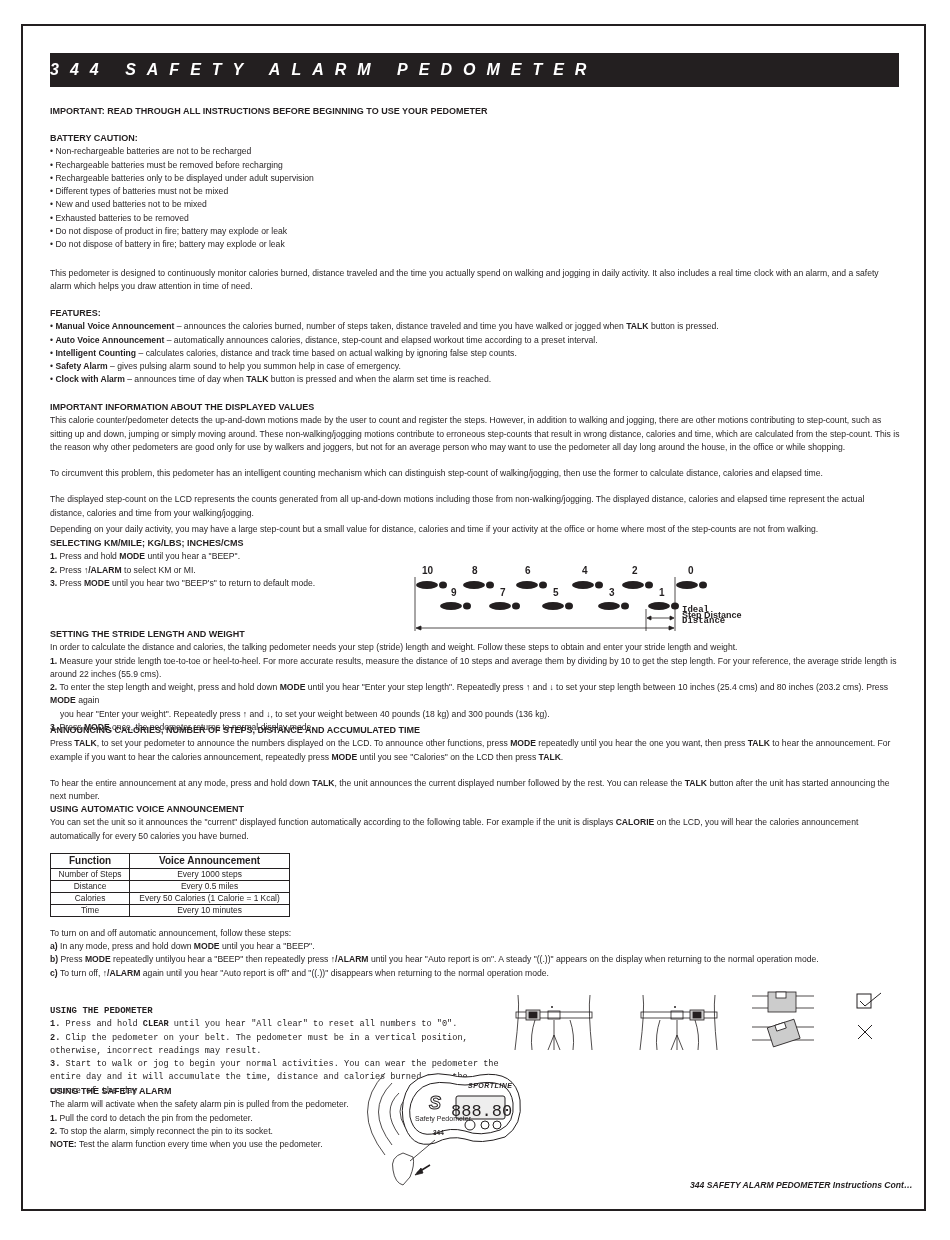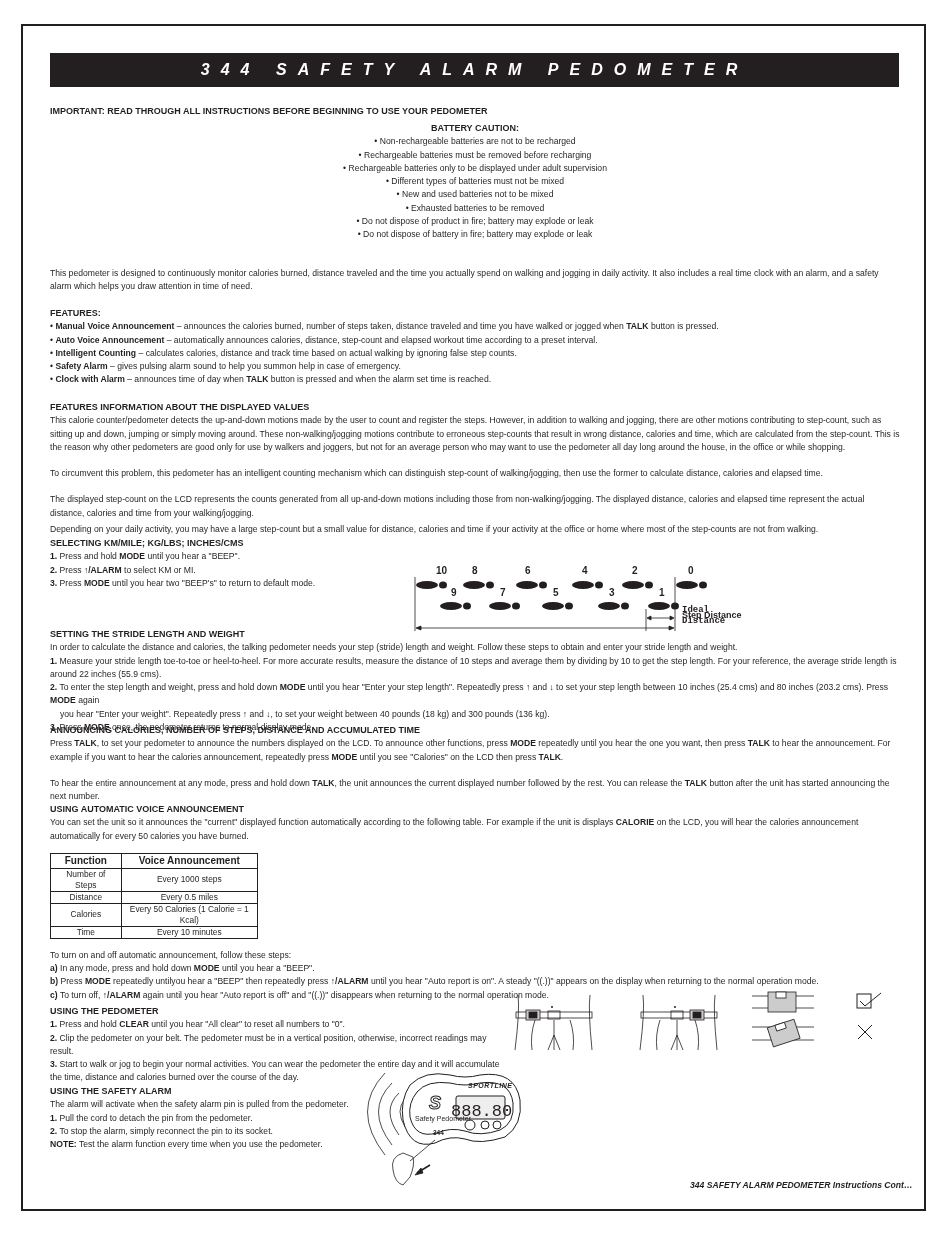--- a/index.html
+++ b/index.html
@@ -2,21 +2,21 @@
 <html><head>
 <meta charset="utf-8">
 <style>
   html, body { margin:0; padding:0; background:#fff; }
   body { width:950px; height:1240px; position:relative; overflow:hidden;
          font-family:"Liberation Sans", sans-serif; color:#231f20; }
   .frame { position:absolute; left:21px; top:24px; width:905px; height:1187px;
            border:2px solid #231f20; box-sizing:border-box; }
   .title-bar { position:absolute; left:50px; top:53px; width:849px; height:34px;
                background:#231f20; color:#fff; display:flex; align-items:center;
-               justify-content:center; font-weight:bold; font-style:italic;
+               font-weight:bold; font-style:italic;
                font-size:16px; letter-spacing:11px; }
   .content { position:absolute; left:50px; top:105px; width:850px;
              font-size:8.6px; line-height:13.3px; transform-origin:0 0; }
   .content p { margin:0; }
   .h { font-weight:bold; font-size:9px; }
   .sec { position:absolute; left:0; width:850px; }
   .bullets { margin:0; padding:0; list-style:none; }
   .bullets li::before { content:"• "; }
   .num { font-weight:bold; }
   b { font-weight:bold; }
@@ -40,21 +40,21 @@
 <div class="title-bar">
   <span>344 SAFETY ALARM PEDOMETER</span>
 </div>
 
 <div class="content">
 
   <div class="sec" style="top:0px;">
     <p class="h">IMPORTANT: READ THROUGH ALL INSTRUCTIONS BEFORE BEGINNING TO USE YOUR PEDOMETER</p>
   </div>
 
-  <div class="sec" style="top:17px;text-align:center;">
+  <div class="sec" style="top:27px;">
     <p class="h">BATTERY CAUTION:</p>
     <ul class="bullets">
       <li>Non-rechargeable batteries are not to be recharged</li>
       <li>Rechargeable batteries must be removed before recharging</li>
       <li>Rechargeable batteries only to be displayed under adult supervision</li>
       <li>Different types of batteries must not be mixed</li>
       <li>New and used batteries not to be mixed</li>
       <li>Exhausted batteries to be removed</li>
       <li>Do not dispose of product in fire; battery may explode or leak</li>
       <li>Do not dispose of battery in fire; battery may explode or leak</li>
@@ -70,21 +70,21 @@
     <ul class="bullets">
       <li><b>Manual Voice Announcement</b><span> – announces the calories burned, number of steps taken, distance traveled and time you have walked or jogged when </span><b>TALK</b><span> button is pressed.</span></li>
       <li><b>Auto Voice Announcement</b><span> – automatically announces calories, distance, step-count and elapsed workout time according to a preset interval.</span></li>
       <li><b>Intelligent Counting</b><span> – calculates calories, distance and track time based on actual walking by ignoring false step counts.</span></li>
       <li><b>Safety Alarm</b><span> – gives pulsing alarm sound to help you summon help in case of emergency.</span></li>
       <li><b>Clock with Alarm</b><span> – announces time of day when </span><b>TALK</b><span> button is pressed and when the alarm set time is reached.</span></li>
     </ul>
   </div>
 
   <div class="sec" style="top:296px;">
-    <p class="h">FEATURES INFORMATION ABOUT THE DISPLAYED VALUES</p>
+    <p class="h">IMPORTANT INFORMATION ABOUT THE DISPLAYED VALUES</p>
     <p>This calorie counter/pedometer detects the up-and-down motions made by the user to count and register the steps. However, in addition to walking and jogging, there are other motions contributing to step-count, such as sitting up and down, jumping or simply moving around. These non-walking/jogging motions contribute to erroneous step-counts that result in wrong distance, calories and time, which are calculated from the step-count. This is the reason why other pedometers are good only for use by walkers and joggers, but not for an average person who may want to use the pedometer all day long around the house, in the office or while shopping.</p>
     <p style="margin-top:13px;">To circumvent this problem, this pedometer has an intelligent counting mechanism which can distinguish step-count of walking/jogging, then use the former to calculate distance, calories and elapsed time.</p>
     <p style="margin-top:13px;">The displayed step-count on the LCD represents the counts generated from all up-and-down motions including those from non-walking/jogging. The displayed distance, calories and elapsed time represent the actual distance, calories and time from your walking/jogging.</p>
     <p style="margin-top:3px;">Depending on your daily activity, you may have a large step-count but a small value for distance, calories and time if your activity at the office or home where most of the step-counts are not from walking.</p>
   </div>
 
   <div class="sec" style="top:432px; width:360px;">
     <p class="h">SELECTING KM/MILE; KG/LBS; INCHES/CMS</p>
     <p><span class="num">1.</span><span> Press and hold </span><b>MODE</b><span> until you hear a "BEEP".</span></p>
     <p><span class="num">2.</span><span> Press </span><b>↑/ALARM</b><span> to select KM or MI.</span></p>
@@ -102,21 +102,21 @@
 
   <div class="sec" style="top:619px;">
     <p class="h">ANNOUNCING CALORIES, NUMBER OF STEPS, DISTANCE AND ACCUMULATED TIME</p>
     <p><span>Press </span><b>TALK</b><span>, to set your pedometer to announce the numbers displayed on the LCD. To announce other functions, press </span><b>MODE</b><span> repeatedly until you hear the one you want, then press </span><b>TALK</b><span> to hear the announcement. For example if you want to hear the calories announcement, repeatedly press </span><b>MODE</b><span> until you see "Calories" on the LCD then press </span><b>TALK</b><span>.</span></p>
     <p style="margin-top:13px;"><span>To hear the entire announcement at any mode, press and hold down </span><b>TALK</b><span>, the unit announces the current displayed number followed by the rest. You can release the </span><b>TALK</b><span> button after the unit has started announcing the next number.</span></p>
   </div>
 
   <div class="sec" style="top:698px;">
     <p class="h">USING AUTOMATIC VOICE ANNOUNCEMENT</p>
     <p><span>You can set the unit so it announces the "current" displayed function automatically according to the following table. For example if the unit is displays </span><b>CALORIE</b><span> on the LCD, you will hear the calories announcement automatically for every 50 calories you have burned.</span></p>
-    <table class="va" style="margin-top:10px; width:208px;">
+    <table class="va" style="margin-top:10px; width:240px;">
       <tbody>
           <tr>
         <th>Function</th>
         <th>Voice Announcement</th>
       </tr>
       <tr>
         <td>Number of Steps</td>
         <td>Every 1000 steps</td>
       </tr>
       <tr>
@@ -132,21 +132,21 @@
         <td>Every 10 minutes</td>
       </tr>
     </tbody>
       </table>
     <p style="margin-top:10px;">To turn on and off automatic announcement, follow these steps:</p>
     <p><span class="num">a)</span><span> In any mode, press and hold down </span><b>MODE</b><span> until you hear a "BEEP".</span></p>
     <p><span class="num">b)</span><span> Press </span><b>MODE</b><span> repeatedly untilyou hear a "BEEP" then repeatedly press </span><b>↑/ALARM</b><span> until you hear "Auto report is on". A steady "((.))" appears on the display when returning to the normal operation mode.</span></p>
     <p><span class="num">c)</span><span> To turn off, </span><b>↑/ALARM</b><span> again until you hear "Auto report is off" and  "((.))" disappears when returning to the normal operation mode.</span></p>
   </div>
 
-  <div class="sec" style="top:900px; width:450px;">
+  <div class="sec" style="top:900px; width:450px;font-family:Liberation Mono, monospace;">
     <p class="h">USING THE PEDOMETER</p>
     <p><span class="num">1.</span><span> Press and hold </span><b>CLEAR</b><span> until you hear "All clear" to reset all numbers to "0".</span></p>
     <p><span class="num">2.</span><span> Clip the pedometer on your belt. The pedometer must be in a vertical position, otherwise, incorrect readings may result.</span></p>
     <p><span class="num">3.</span><span> Start to walk or jog to begin your normal activities. You can wear the pedometer the entire day and it will accumulate the time, distance and calories burned over the course of the day.</span></p>
   </div>
 
   <div class="sec" style="top:980px; width:300px;">
     <p class="h">USING THE SAFETY ALARM</p>
     <p>The alarm will activate when the safety alarm pin is pulled from the pedometer.</p>
     <p><span class="num">1.</span><span> Pull the cord to detach the pin from the pedometer.</span></p>
@@ -210,21 +210,21 @@
       <line x1="262" y1="12" x2="262" y2="66"></line>
       <line x1="233" y1="44" x2="233" y2="66"></line>
       <line x1="236" y1="53" x2="259" y2="53"></line>
       <polygon points="234,53 238,51 238,55"></polygon>
       <polygon points="261,53 257,51 257,55"></polygon>
       <line x1="5" y1="63" x2="259" y2="63"></line>
       <polygon points="3,63 8,61 8,65"></polygon>
       <polygon points="261,63 256,61 256,65"></polygon>
     </g>
   </svg>
-  <span class="steps-label" style="left:23px;top:0px;">10</span>
+  <span class="steps-label" style="left:9px;top:0px;">10</span>
   <span class="steps-label" style="left:59px;top:0px;">8</span>
   <span class="steps-label" style="left:112px;top:0px;">6</span>
   <span class="steps-label" style="left:169px;top:0px;">4</span>
   <span class="steps-label" style="left:219px;top:0px;">2</span>
   <span class="steps-label" style="left:275px;top:0px;">0</span>
   <span class="steps-label" style="left:38px;top:22px;">9</span>
   <span class="steps-label" style="left:87px;top:22px;">7</span>
   <span class="steps-label" style="left:140px;top:22px;">5</span>
   <span class="steps-label" style="left:196px;top:22px;">3</span>
   <span class="steps-label" style="left:246px;top:22px;">1</span>

